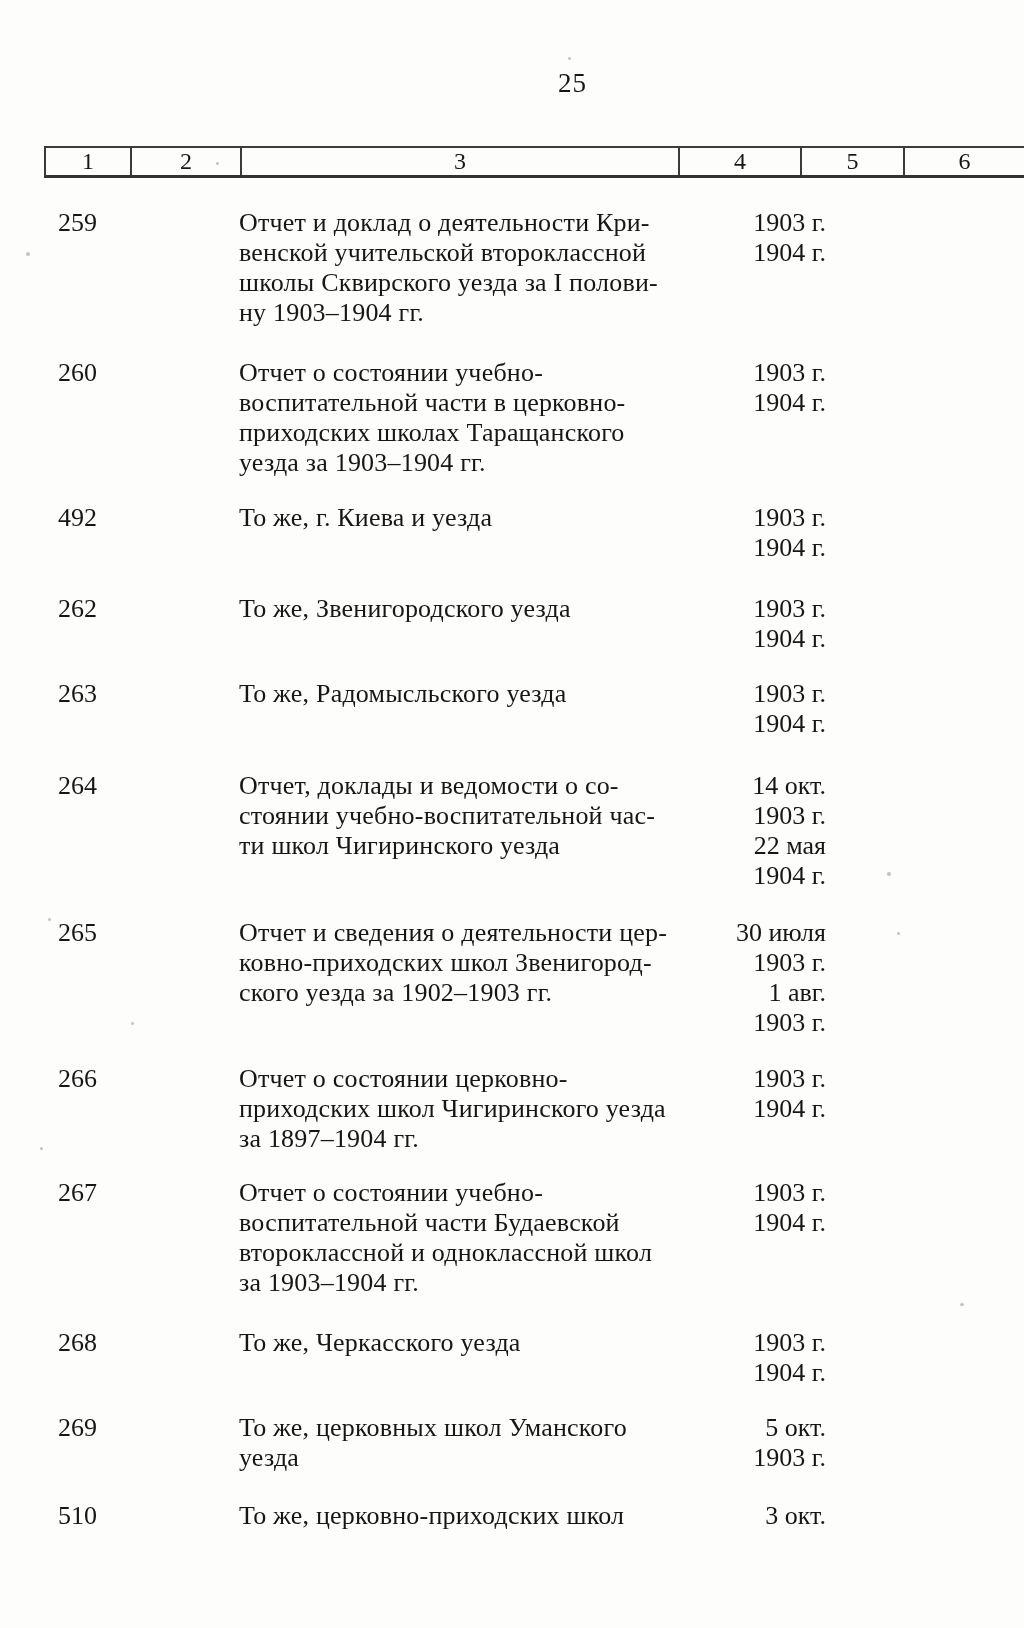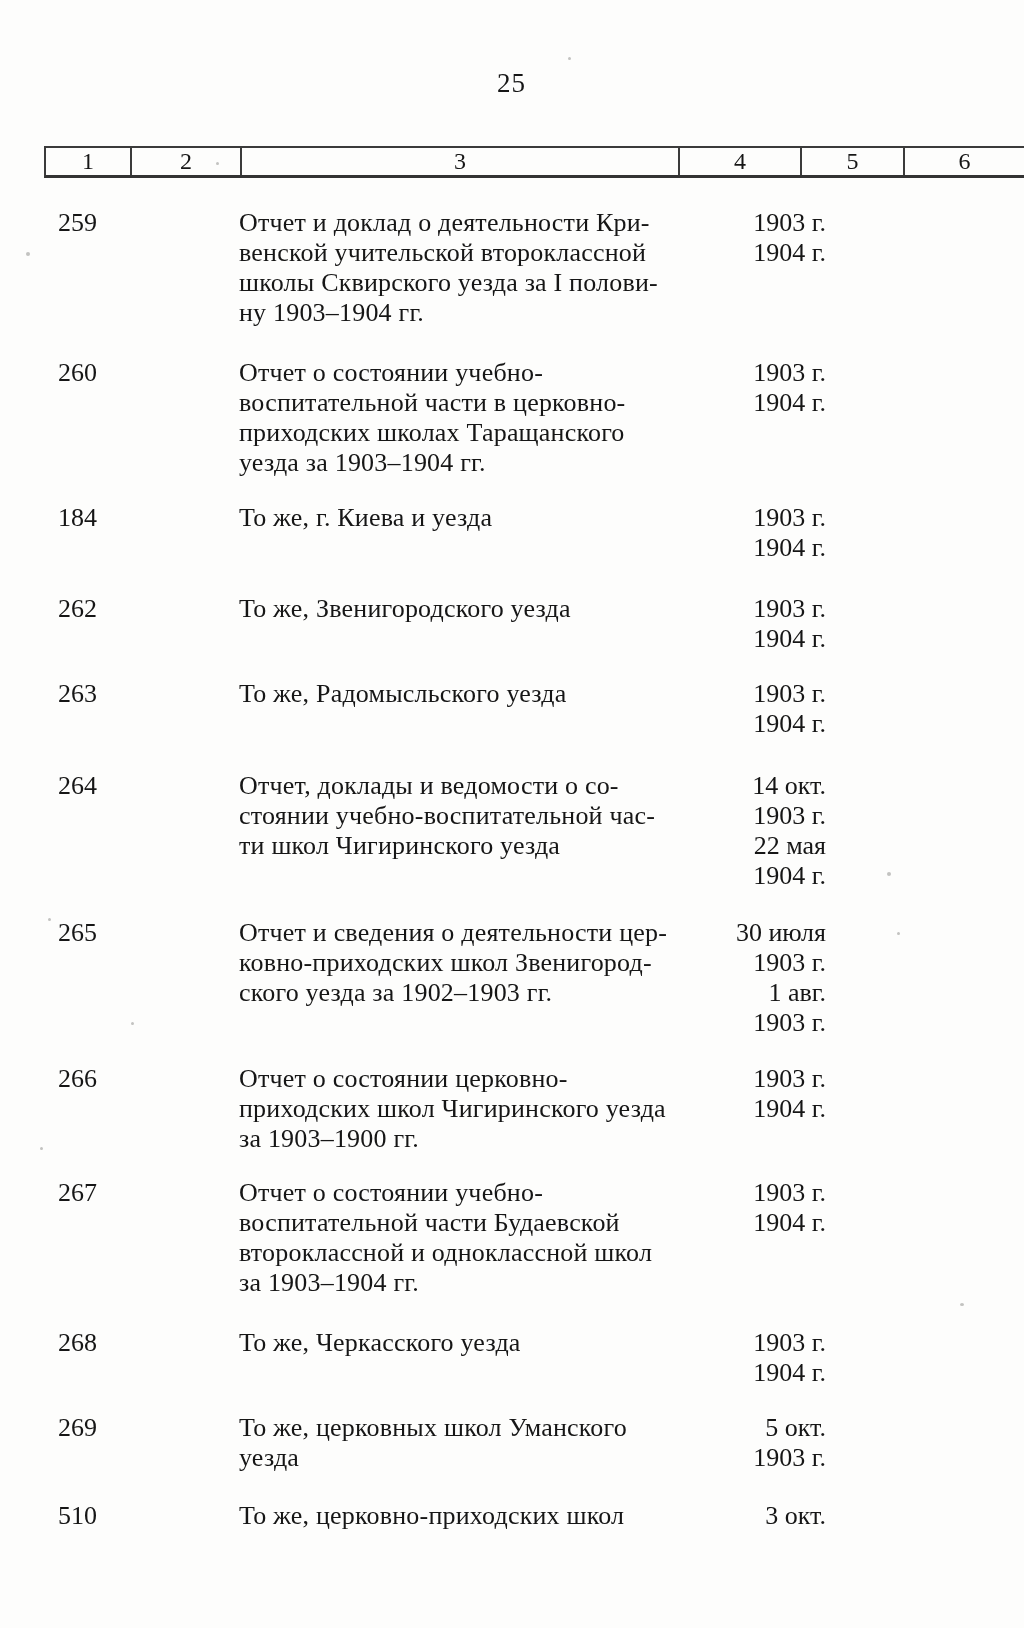--- a/index.html
+++ b/index.html
@@ -19,21 +19,21 @@
     position: absolute;
     inset: 0;
     background: #fdfdfc;
   }
   
   .page-number {
     position: absolute;
     top: 68px;
     left: 497px;
     width: 90px;
-    text-align: left;
+    text-align: right;
     font-size: 27px;
     letter-spacing: 1px;
   }
   
   .grid-header {
     position: absolute;
     top: 146px;
     left: 44px;
     right: 0;
     height: 32px;
@@ -130,21 +130,21 @@
     <div class="no">260</div>
     <div class="title">Отчет о состоянии учебно-
 воспитательной части в церковно-
 приходских школах Таращанского
 уезда за 1903–1904 гг.</div>
     <div class="dates">1903 г.
 1904 г.</div>
   </div>
 
   <div class="row" style="top:503px">
-    <div class="no">184</div>
+    <div class="no">492</div>
     <div class="title">То же, г. Киева и уезда</div>
     <div class="dates">1903 г.
 1904 г.</div>
   </div>
 
   <div class="row" style="top:594px">
     <div class="no">262</div>
     <div class="title">То же, Звенигородского уезда</div>
     <div class="dates">1903 г.
 1904 г.</div>
@@ -176,21 +176,21 @@
     <div class="dates">30 июля
 1903 г.
 1 авг.
 1903 г.</div>
   </div>
 
   <div class="row" style="top:1064px">
     <div class="no">266</div>
     <div class="title">Отчет о состоянии церковно-
 приходских школ Чигиринского уезда
-за 1903–1900 гг.</div>
+за 1897–1904 гг.</div>
     <div class="dates">1903 г.
 1904 г.</div>
   </div>
 
   <div class="row" style="top:1178px">
     <div class="no">267</div>
     <div class="title">Отчет о состоянии учебно-
 воспитательной части Будаевской
 второклассной и одноклассной школ
 за 1903–1904 гг.</div>

